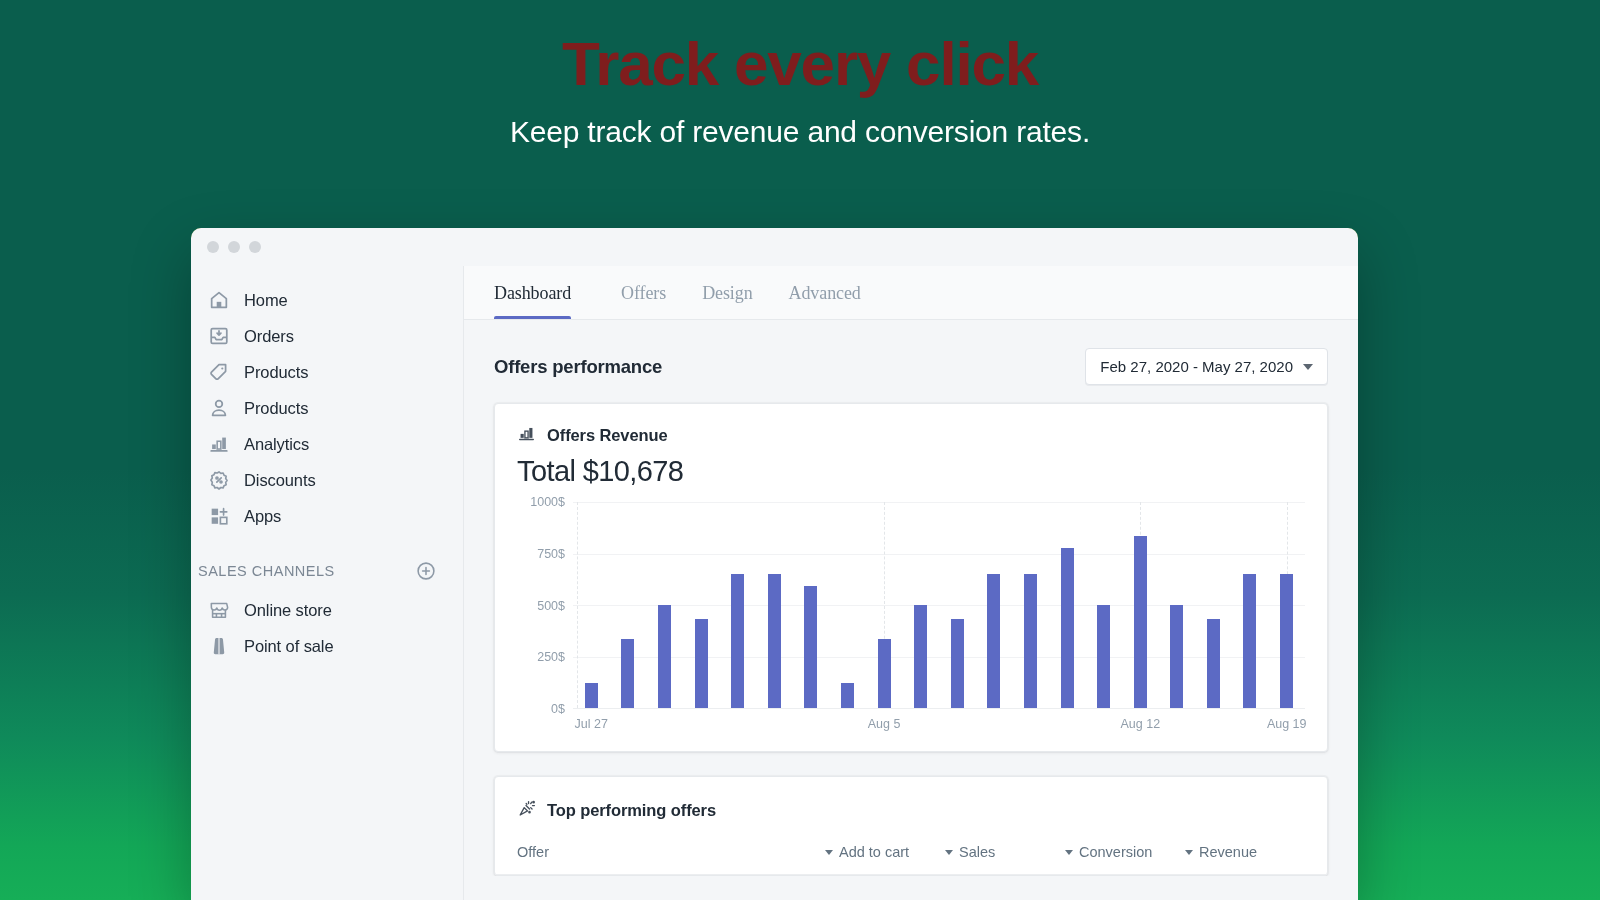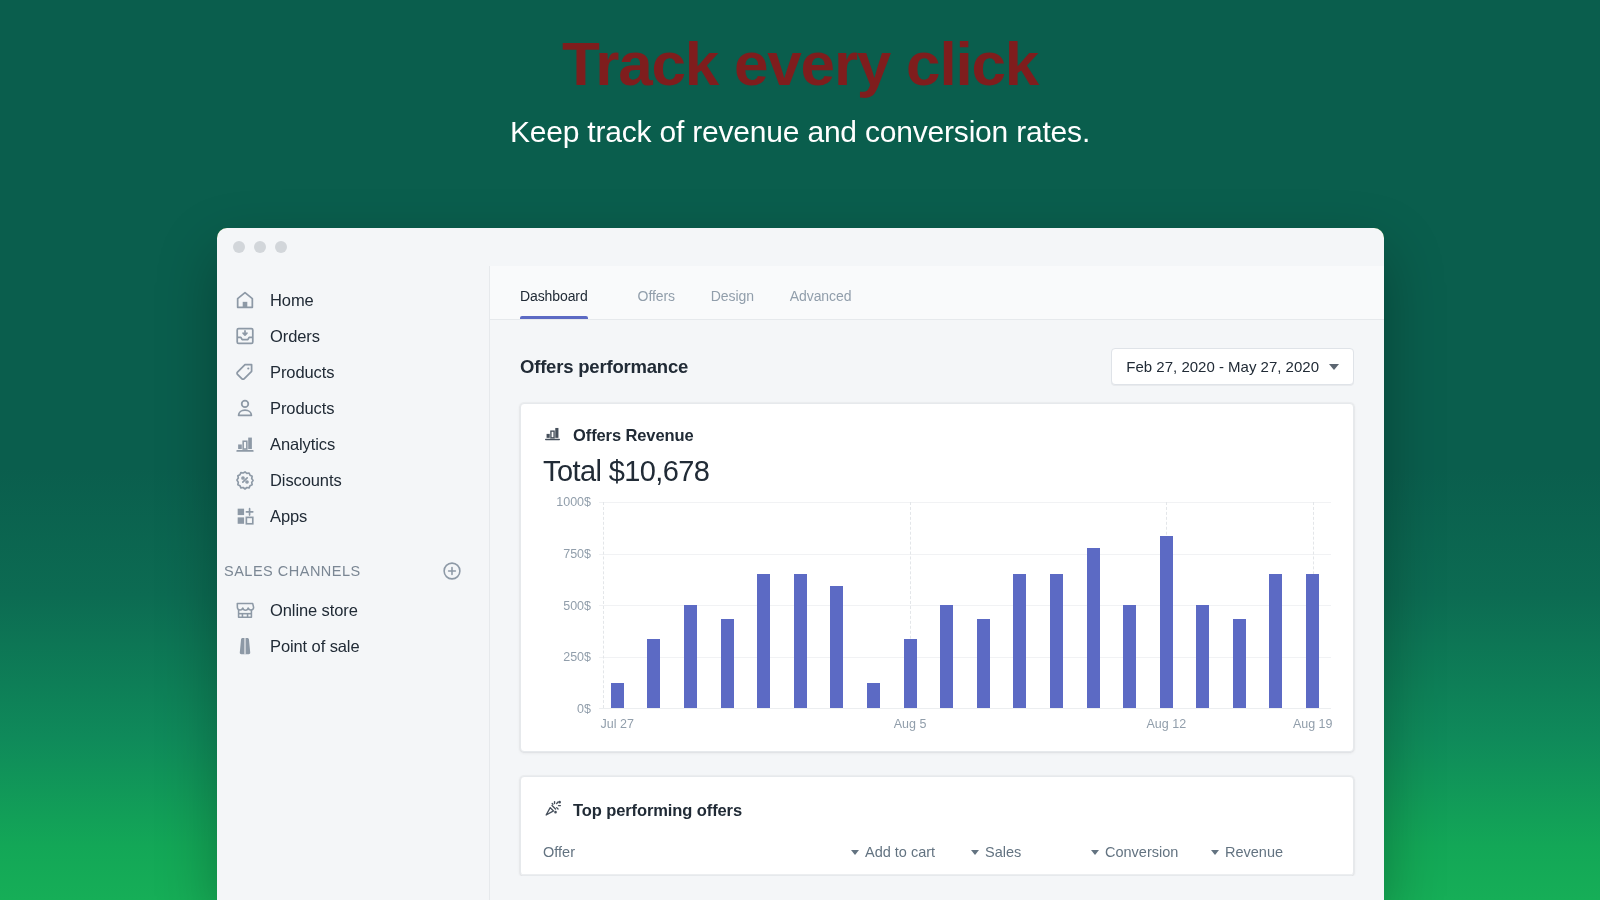--- a/index.html
+++ b/index.html
@@ -32,21 +32,21 @@
     color: #ffffff;
     font-size: 30px;
     font-weight: 400;
     margin-top: 16px;
     letter-spacing: -0.2px;
   }
 
   
   .window {
     position: absolute;
-    left: 217px;
+    left: 191px;
     top: 228px;
     width: 1167px;
     height: 672px;
     background: #4d7c0f;
     border-radius: 10px 10px 0 0;
     box-shadow: 0 24px 60px rgba(0,0,0,0.28);
     overflow: hidden;
   }
   .titlebar {
     height: 38px;
@@ -109,24 +109,25 @@
     background: #f9fafb;
     border-bottom: 1px solid #e6e9ec;
     display: flex;
     align-items: flex-end;
     padding-left: 30px;
     gap: 0;
   }
   .tab {
     position: relative;
     padding: 0 18px 15px 18px;
-    font-size: 14px;
+    font-size: 18px;
     color: #919eab;
     cursor: pointer;
     letter-spacing: -0.1px;
+    font-family: Liberation Serif, serif;
   }
   .tab:first-child { padding-left: 0; margin-right: 14px; }
   .tab.active { color: #212b36; font-weight: 400; }
   .tab.active::after {
     content: "";
     position: absolute;
     left: 0; right: 18px; bottom: 0;
     height: 3px;
     background: #5c6ac4;
     border-radius: 2px 2px 0 0;

